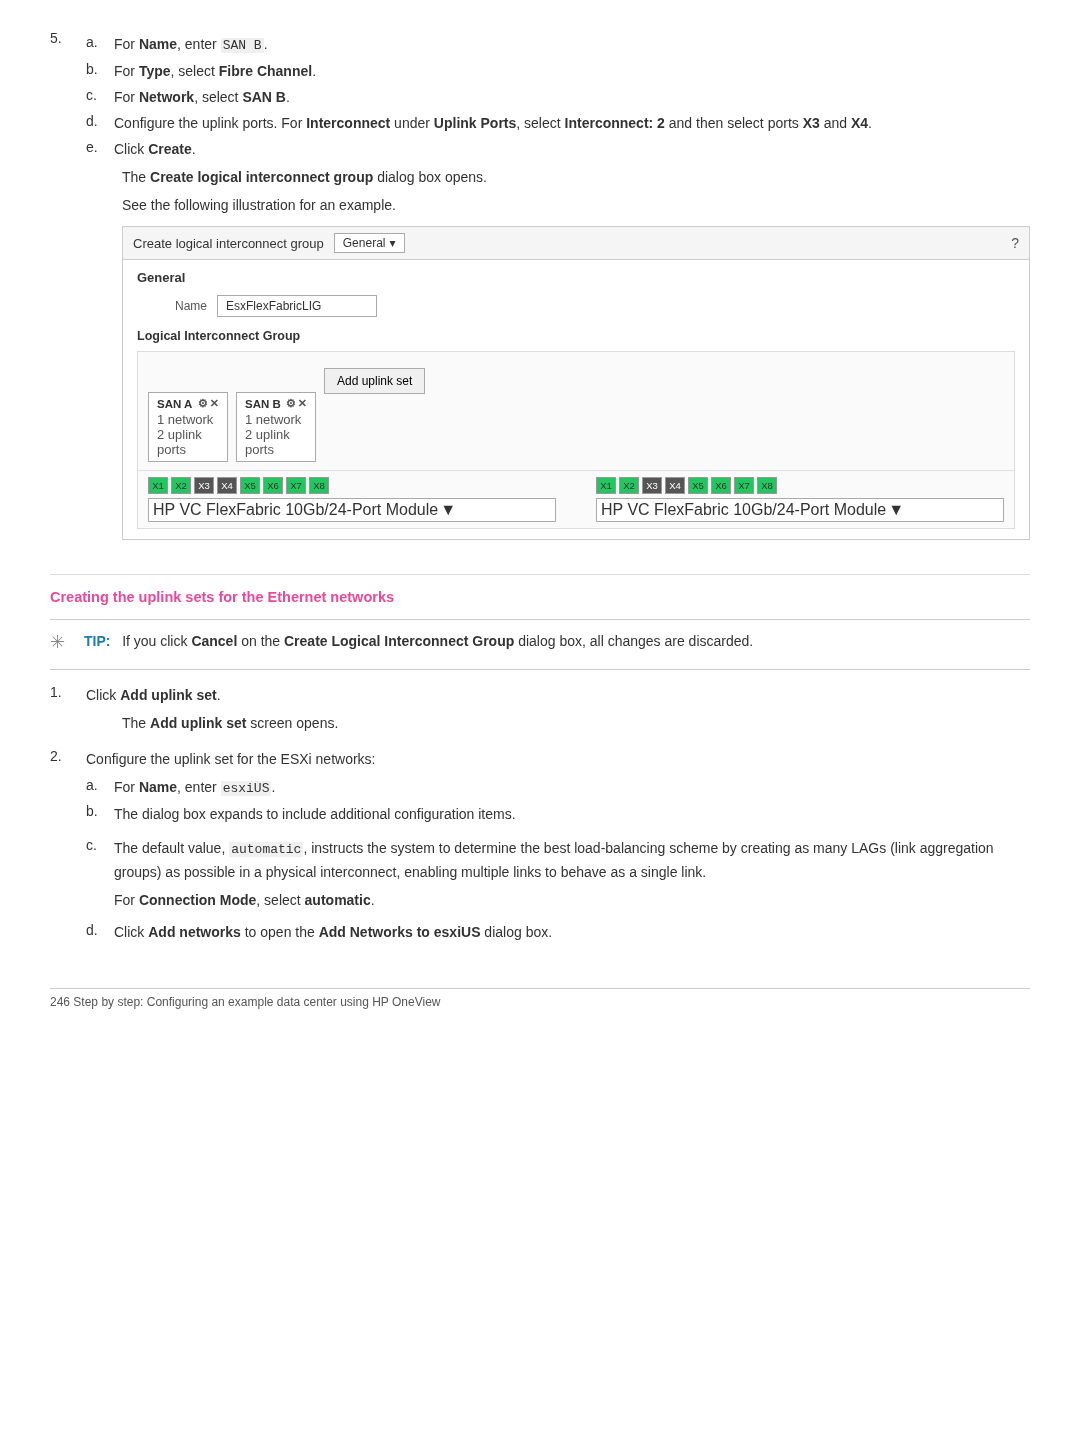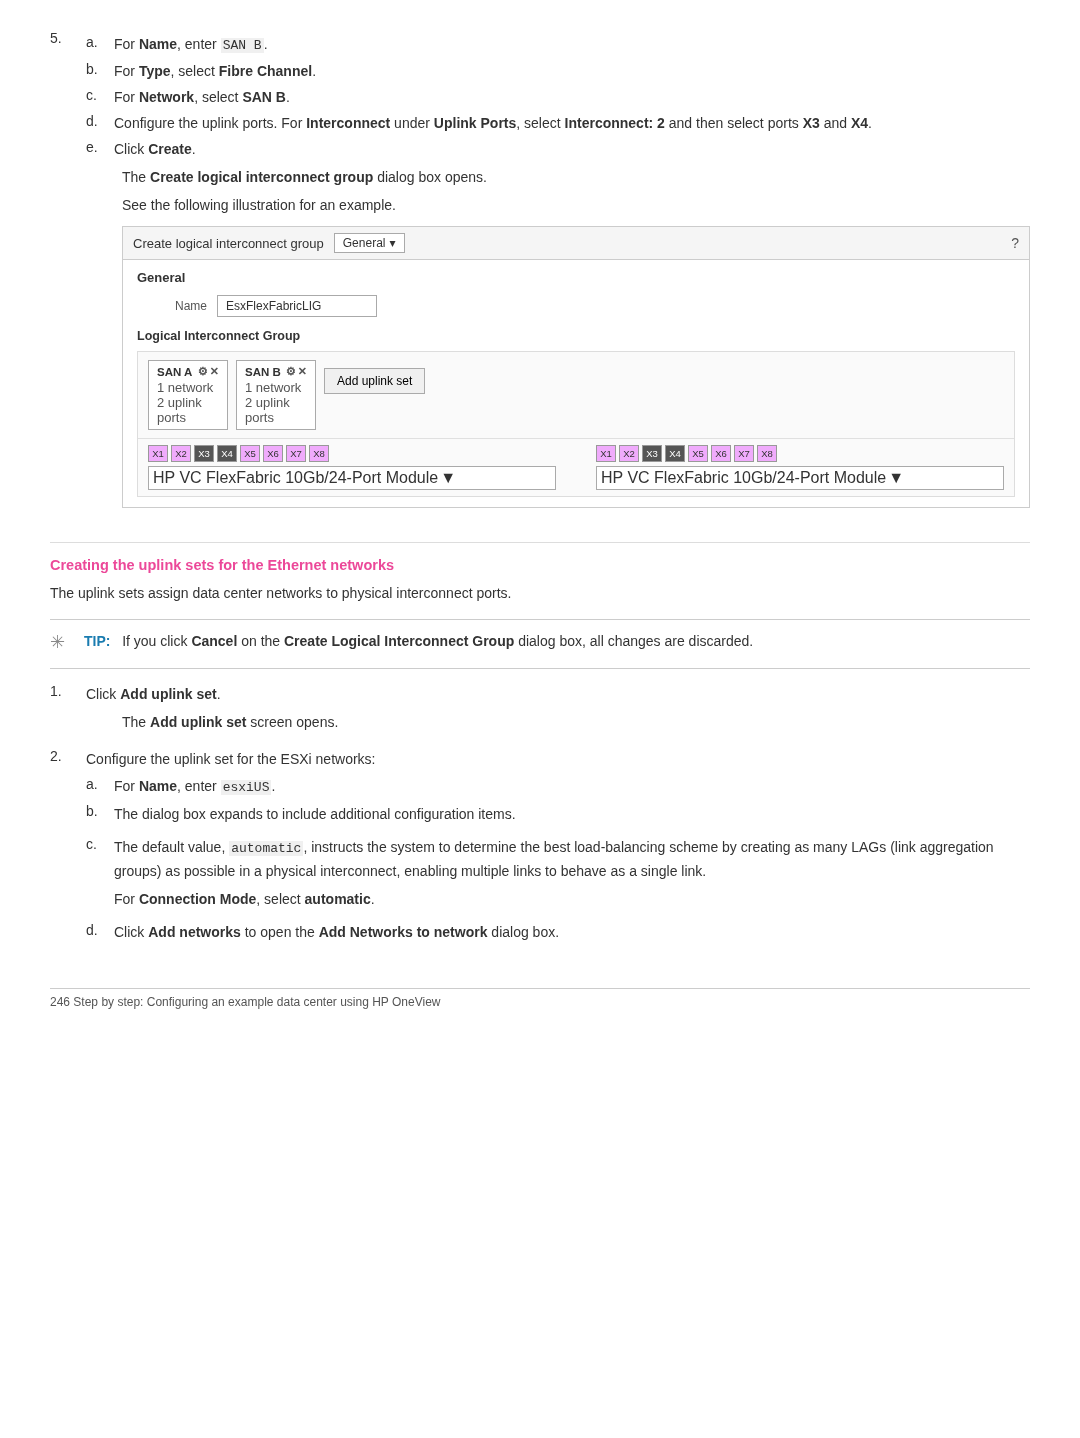--- a/index.html
+++ b/index.html
@@ -104,20 +104,21 @@
       padding: 8px 10px;
       gap: 8px;
       border-bottom: 1px solid #e0e0e0;
     }
     .uplink-card {
       border: 1px solid #aaa;
       padding: 4px 8px;
       font-size: 11px;
       background: #fff;
       min-width: 80px;
+      margin-top: 32px;
     }
     .uplink-card-header {
       display: flex;
       align-items: center;
       justify-content: space-between;
       font-weight: bold;
       font-size: 11.5px;
       margin-bottom: 2px;
     }
     .uplink-card-icons {
@@ -146,21 +147,21 @@
     .port-row {
       display: flex;
       gap: 3px;
       align-items: center;
       margin-bottom: 4px;
     }
     .port-box {
       border: 1px solid #999;
       font-size: 9.5px;
       padding: 2px 3px;
-      background: #f0abfc;
+      background: #22c55e;
       min-width: 20px;
       text-align: center;
     }
     .port-box.filled {
       background: #555;
       color: #fff;
     }
     .module-select {
       border: 1px solid #aaa;
       padding: 2px 4px;
@@ -369,21 +370,20 @@
             </div>
           </div>
         </div>
       </div>
     </li>
   </ul>
 
   <hr class="section-divider">
 
   <h2 class="section-heading">Creating the uplink sets for the Ethernet networks</h2>
-  <p>The uplink sets assign data center networks to physical interconnect ports.</p>
 
   <div class="tip-box">
     <div class="tip-icon">✳</div>
     <div class="tip-content">
       <p>
         <span class="tip-label">TIP:</span>
         &nbsp;
         <span>If you click </span><b>Cancel</b><span> on the </span><b>Create Logical Interconnect Group</b><span> dialog box, all changes are discarded.</span>
       </p>
     </div>
@@ -433,21 +433,21 @@
               </p>
               <p>
                 For <b>Connection Mode</b>, select <b>automatic</b>.
               </p>
             </span>
           </li>
 
           <li>
             <span class="sub-letter">d.</span>
             <span class="sub-body">
-              Click <b>Add networks</b> to open the <b>Add Networks to network</b> dialog box.
+              Click <b>Add networks</b> to open the <b>Add Networks to esxiUS</b> dialog box.
             </span>
           </li>
         </ul>
       </div>
     </li>
   </ul>
 
   <div class="page-footer">
     <span>246   Step by step: Configuring an example data center using HP OneView</span>
   </div>

